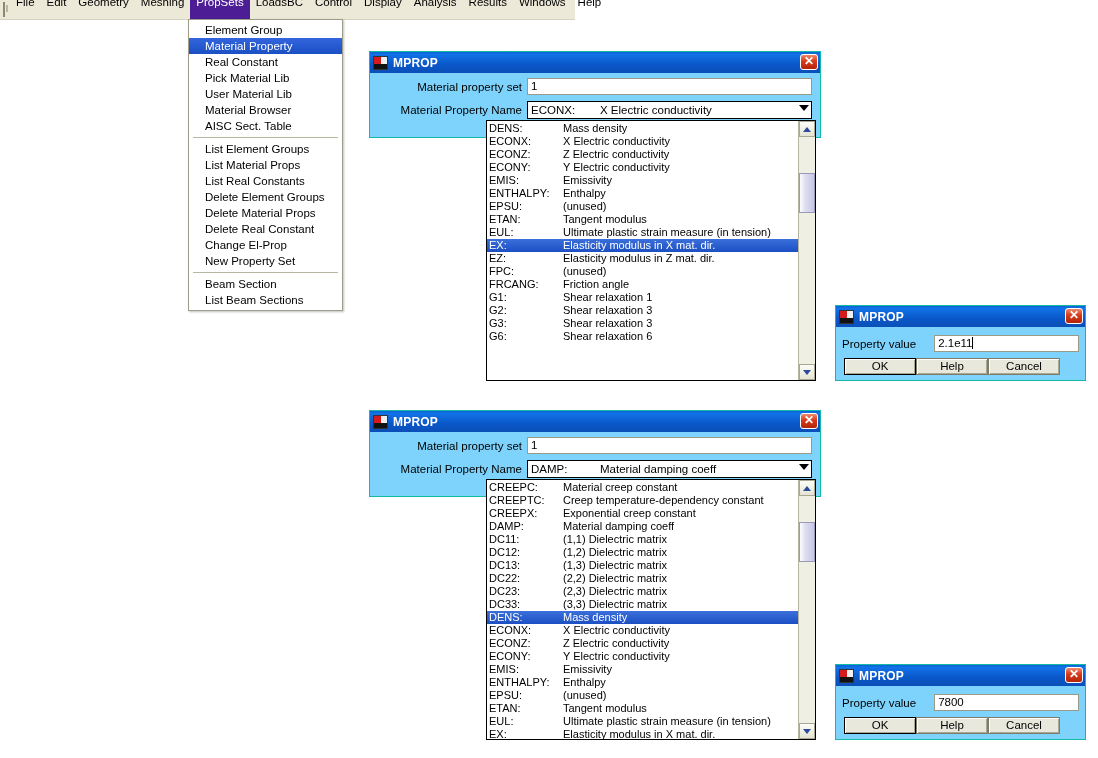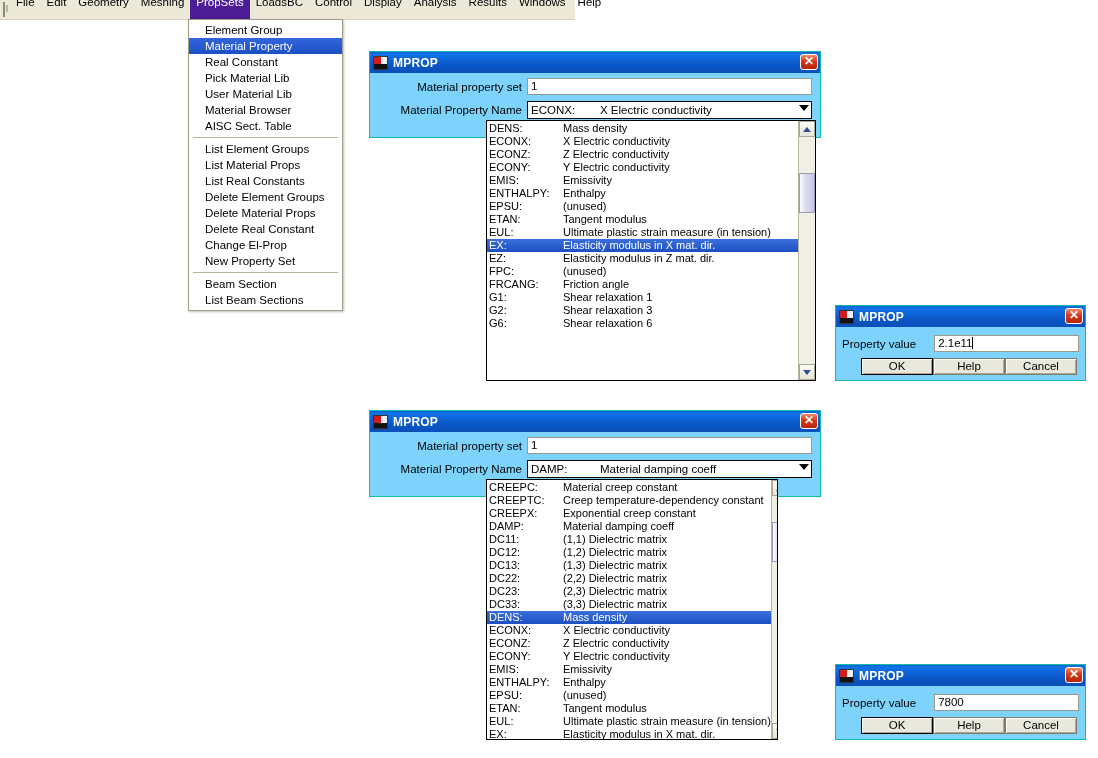--- a/index.html
+++ b/index.html
@@ -290,21 +290,21 @@
   }
   .caret {
     display: inline-block;
     width: 1px;
     height: 12px;
     background: #000;
     vertical-align: -2px;
   }
   .btn-row {
     display: flex;
-    justify-content: flex-end;
+    justify-content: flex-start;
     margin: 6px 8px 0 8px;
   }
   .btn {
     width: 72px;
     height: 17px;
     background: #e8e9dc;
     border: 1px solid #7d7d69;
     box-shadow: inset 1px 1px 0 #ffffff, inset -1px -1px 0 #a8a894;
     box-sizing: border-box;
     font-size: 11.5px;
@@ -437,20 +437,24 @@
         </div>
       <div class="list-row">
           <span class="code">G1:</span>
           <span class="desc">Shear relaxation 1</span>
         </div>
       <div class="list-row">
           <span class="code">G2:</span>
           <span class="desc">Shear relaxation 3</span>
         </div>
       <div class="list-row">
+          <span class="code">G3:</span>
+          <span class="desc">Shear relaxation 3</span>
+        </div>
+      <div class="list-row">
           <span class="code">G6:</span>
           <span class="desc">Shear relaxation 6</span>
         </div>
     </div>
     <div class="vscroll">
       <div class="sc-btn up">
           <span class="sc-arrow-up"></span>
         </div>
       <div class="sc-thumb" style="top:52px; height:40px;"></div>
       <div class="sc-btn down">
@@ -474,21 +478,21 @@
         <div class="field-label" style="width:148px;">Material Property Name</div>
         <div class="combo">
           <span class="code">DAMP:</span>
           <span class="desc">Material damping coeff</span>
           <span class="combo-arrow"></span>
         </div>
       </div>
     </div>
   </div>
 
-  <div class="listbox" style="left:486px; top:479px; width:292px; height:261px;">
+  <div class="listbox" style="left:486px; top:479px; width:330px; height:261px;">
     <div class="list-items">
       <div class="list-row">
           <span class="code">CREEPC:</span>
           <span class="desc">Material creep constant</span>
         </div>
       <div class="list-row">
           <span class="code">CREEPTC:</span>
           <span class="desc">Creep temperature-dependency constant</span>
         </div>
       <div class="list-row">

